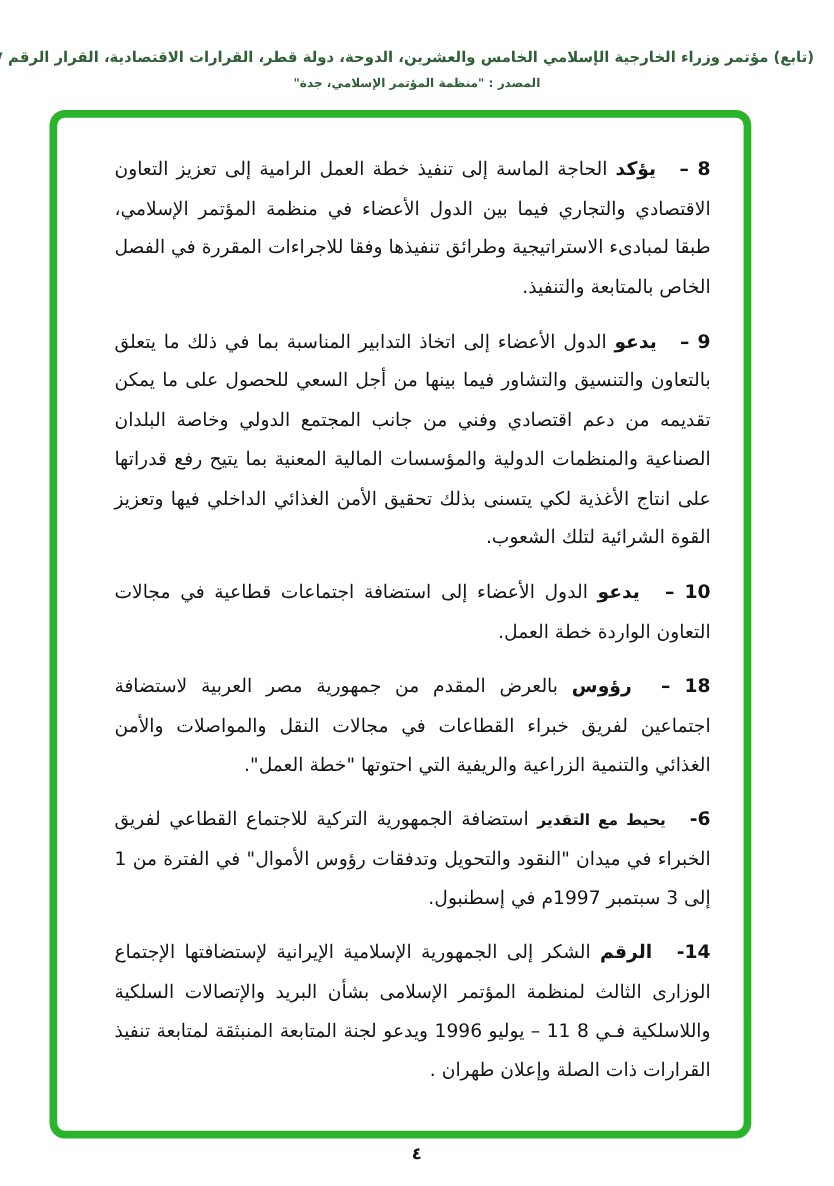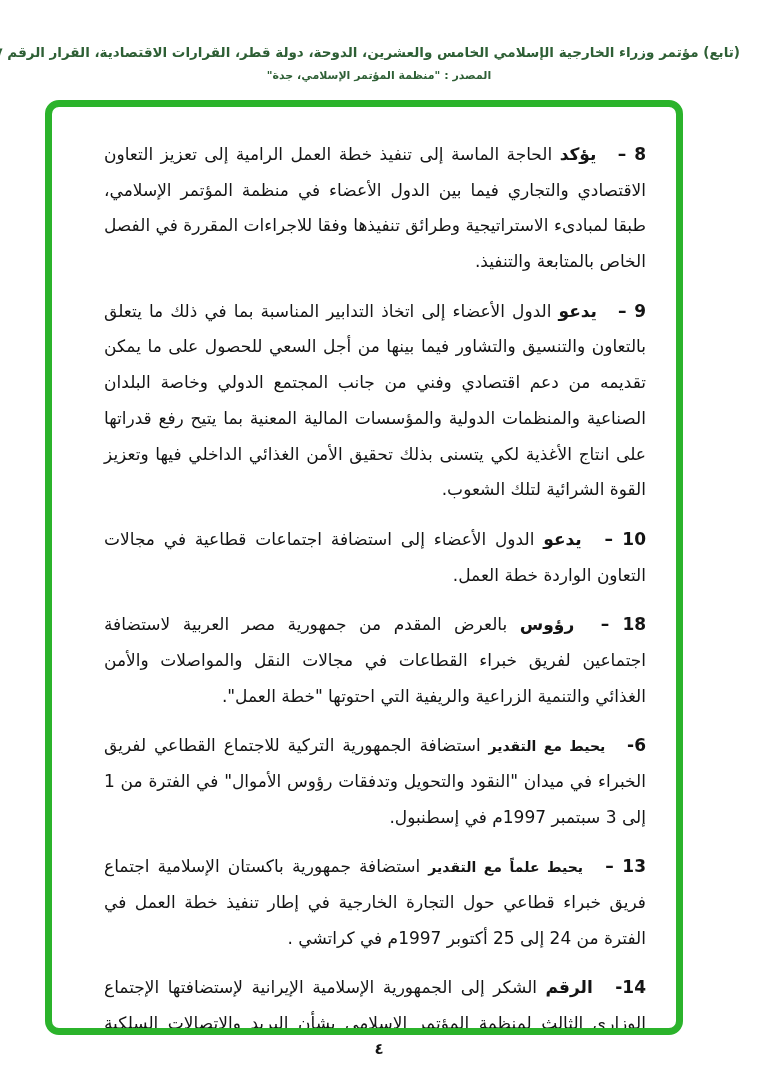--- a/index.html
+++ b/index.html
@@ -67,21 +67,20 @@
       <p class="item"><span class="num">8 –</span> <b class="lead">يؤكد</b> <span>الحاجة الماسة إلى تنفيذ خطة العمل الرامية إلى تعزيز التعاون الاقتصادي والتجاري فيما بين الدول الأعضاء في منظمة المؤتمر الإسلامي، طبقا لمبادىء الاستراتيجية وطرائق تنفيذها وفقا للاجراءات المقررة في الفصل الخاص بالمتابعة والتنفيذ.</span></p>
 
       <p class="item"><span class="num">9 –</span> <b class="lead">يدعو</b> <span>الدول الأعضاء إلى اتخاذ التدابير المناسبة بما في ذلك ما يتعلق بالتعاون والتنسيق والتشاور فيما بينها من أجل السعي للحصول على ما يمكن تقديمه من دعم اقتصادي وفني من جانب المجتمع الدولي وخاصة البلدان الصناعية والمنظمات الدولية والمؤسسات المالية المعنية بما يتيح رفع قدراتها على انتاج الأغذية لكي يتسنى بذلك تحقيق الأمن الغذائي الداخلي فيها وتعزيز القوة الشرائية لتلك الشعوب.</span></p>
 
       <p class="item"><span class="num">10 –</span> <b class="lead">يدعو</b> <span>الدول الأعضاء إلى استضافة اجتماعات قطاعية في مجالات التعاون الواردة خطة العمل.</span></p>
 
       <p class="item"><span class="num">18 –</span> <b class="lead">رؤوس</b> <span>بالعرض المقدم من جمهورية مصر العربية لاستضافة اجتماعين لفريق خبراء القطاعات في مجالات النقل والمواصلات والأمن الغذائي والتنمية الزراعية والريفية التي احتوتها "خطة العمل".</span></p>
 
       <p class="item"><span class="num">6-</span> <b class="lead big">يحيط مع التقدير</b> <span>استضافة الجمهورية التركية للاجتماع القطاعي لفريق الخبراء في ميدان "النقود والتحويل وتدفقات رؤوس الأموال" في الفترة من 1 إلى 3 سبتمبر 1997م في إسطنبول.</span></p>
 
-      <p class="item"><span class="num">13 –</span> <b class="lead big">يحيط علماً مع التقدير</b> <span>استضافة جمهورية باكستان الإسلامية اجتماع فريق خبراء قطاعي حول التجارة الخارجية في إطار تنفيذ خطة العمل في الفترة من 24 إلى 25 أكتوبر 1997م في كراتشي .</span></p>
 
       <p class="item"><span class="num">14-</span> <b class="lead">الرقم</b> <span>الشكر إلى الجمهورية الإسلامية الإيرانية لإستضافتها الإجتماع الوزارى الثالث لمنظمة المؤتمر الإسلامى بشأن البريد والإتصالات السلكية واللاسلكية فـي 8 ‎–‎ 11 يوليو 1996 ويدعو لجنة المتابعة المنبثقة لمتابعة تنفيذ القرارات ذات الصلة وإعلان طهران .</span></p>
 
     </div>
   </div>
 
   <div class="pageno">٤</div>
 
 </div>
 

